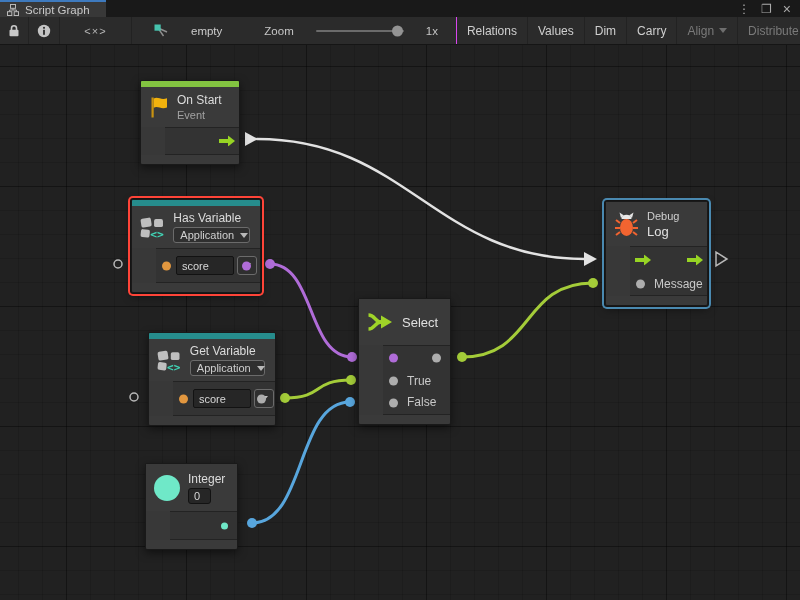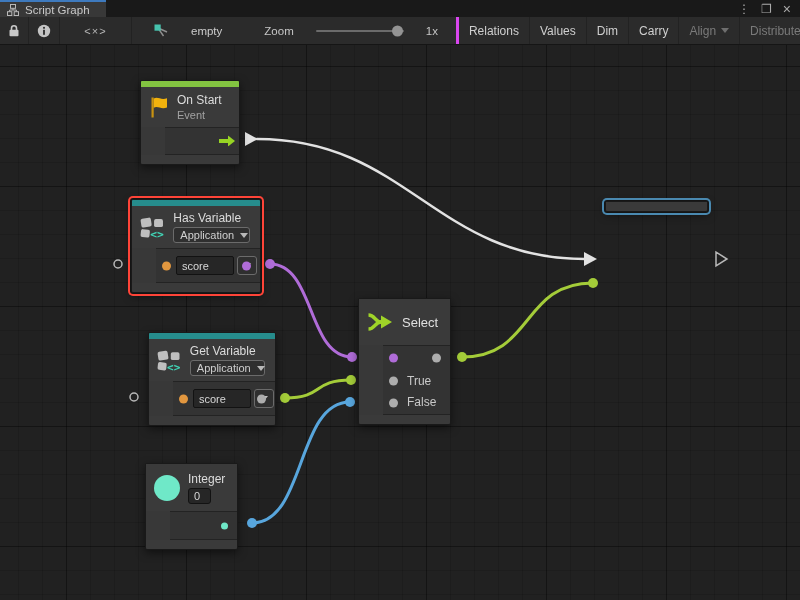--- a/index.html
+++ b/index.html
@@ -115,21 +115,21 @@
       </svg>
       <span style="font-size:11.5px;color:#cdcdcd">empty</span>
     </div>
     <div class="tgroup" style="margin-left:22px">
       <span class="zoom-label">Zoom</span>
       <div class="slider-track">
         <div class="slider-handle"></div>
       </div>
       <span class="zoom-label">1x</span>
     </div>
-    <div class="tbtn" style="border-left:3px solid #d946ef;margin-left:8px">
+    <div class="tbtn" style="border-left:1px solid #d946ef;margin-left:8px">
         <span>Relations</span>
       </div>
     <div class="tbtn">
         <span>Values</span>
       </div>
     <div class="tbtn">
         <span>Dim</span>
       </div>
     <div class="tbtn">
         <span>Carry</span>
@@ -296,17 +296,57 @@
       </div>
       <div class="rows">
         <div class="row" style="height:27px">
           <span class="dot-sm port-r" style="background:#6FE8C8"></span>
         </div>
       </div>
       <div class="footer"></div>
     </div>
 
     <div class="node sel-blue" style="left:605px;top:156px;width:103px;">
+      <div class="header" style="height:44px">
+        <svg width="25" height="26" viewBox="0 0 25 26">
+          <polygon points="7,7 5.5,1.5 10,4.5" fill="#e4e4e4"></polygon>
+          <polygon points="18,7 19.5,1.5 15,4.5" fill="#e4e4e4"></polygon>
+          <path d="M7.5,8 a5,4.2 0 0 1 10,0 z" fill="#e8e8e8"></path>
+          <g stroke="#F26430" stroke-width="2">
+            <path d="M6,12 L2,9"></path>
+              <path d="M6,17 L1,17"></path>
+              <path d="M6,21 L2,24"></path>
+            <path d="M19,12 L23,9"></path>
+              <path d="M19,17 L24,17"></path>
+              <path d="M19,21 L23,24"></path>
+          </g>
+          <ellipse cx="12.5" cy="16.5" rx="6.5" ry="8.5" fill="#F26430"></ellipse>
+        </svg>
+        <div class="hcol">
+          <span class="subtitle" style="color:#cfcfcf">Debug</span>
+          <span class="title-lg">Log</span>
+        </div>
+      </div>
+      <div class="rows">
+        <div class="row" style="height:26px">
+          <span class="arrow-l">
+            <svg width="16" height="11" viewBox="0 0 16 11">
+                <rect x="0" y="3.5" width="9" height="4" fill="#97D424"></rect>
+                <polygon points="9,0 16,5.5 9,11" fill="#97D424"></polygon>
+              </svg>
+          </span>
+          <span class="arrow-r">
+            <svg width="16" height="11" viewBox="0 0 16 11">
+                <rect x="0" y="3.5" width="9" height="4" fill="#97D424"></rect>
+                <polygon points="9,0 16,5.5 9,11" fill="#97D424"></polygon>
+              </svg>
+          </span>
+        </div>
+        <div class="row" style="height:22px">
+          <span class="dot port-l" style="background:#ADADAD"></span>
+          <span class="row-label">Message</span>
+        </div>
+      </div>
       <div class="footer"></div>
     </div>
 
   </div>
 </div>
 
 </body></html>

